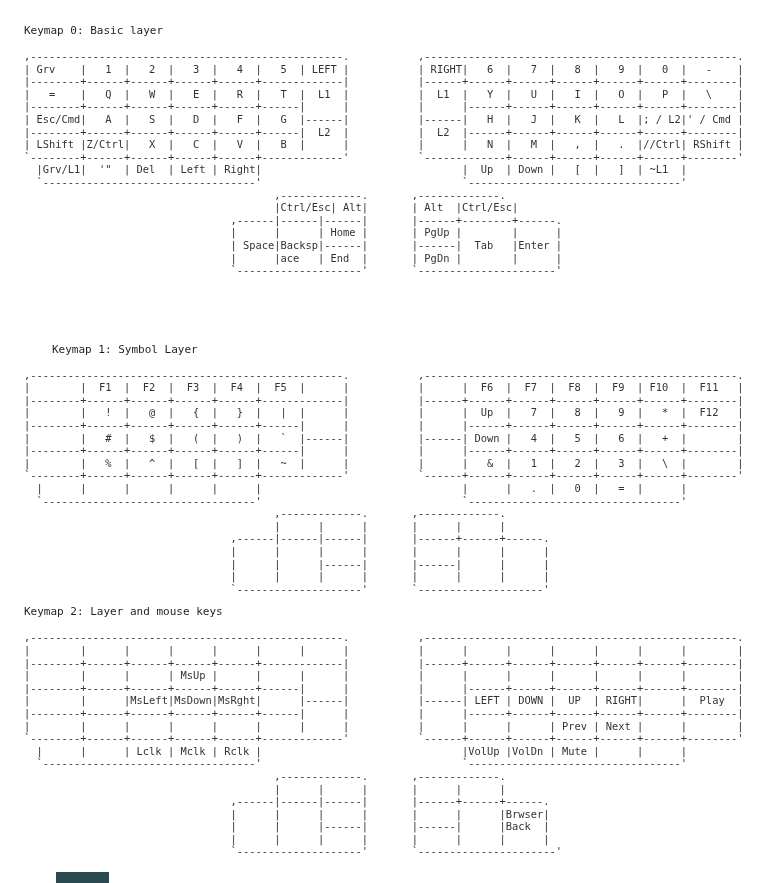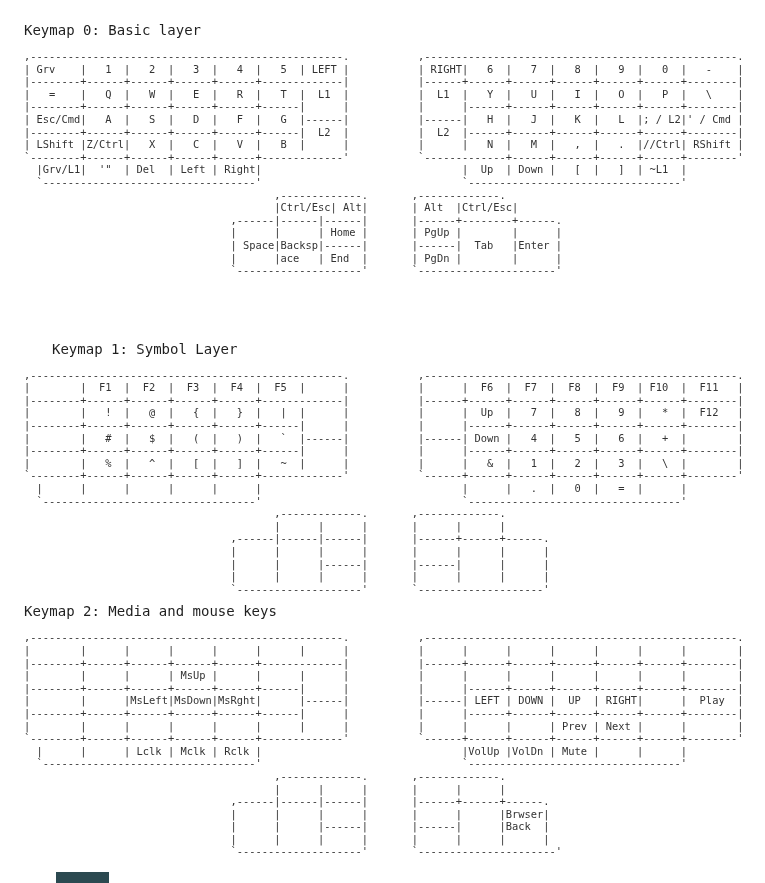--- a/index.html
+++ b/index.html
@@ -9,21 +9,21 @@
     height: 883px;
     background: #ffffff;
     box-sizing: border-box;
     padding: 24px 0 0 24px;
     overflow: hidden;
     font-family: "DejaVu Sans Mono", "Liberation Mono", monospace;
   }
   .keymap-section { margin: 0; }
   .keymap-title {
     font-family: "DejaVu Sans Mono", "Liberation Mono", monospace;
-    font-size: 14px;
+    font-size: 11px;
     line-height: 13px;
     color: #1f1f1f;
     margin: 0 0 13px 0;
     white-space: pre;
   }
   .keymap-art {
     font-family: "DejaVu Sans Mono", "Liberation Mono", monospace;
     font-size: 10.4px;
     line-height: 12.6px;
     color: #333333;
@@ -84,21 +84,21 @@
                                         ,-------------.       ,-------------.
                                         |      |      |       |      |      |
                                  ,------|------|------|       |------+------+------.
                                  |      |      |      |       |      |      |      |
                                  |      |      |------|       |------|      |      |
                                  |      |      |      |       |      |      |      |
                                  `--------------------'       `--------------------'</pre>
   </section>
 
   <section class="keymap-section sec-2">
-    <div class="keymap-title" style="color: rgb(31, 31, 31);">Keymap 2: Media and mouse keys</div>
+    <div class="keymap-title" style="color: rgb(31, 31, 31);">Keymap 2: Layer and mouse keys</div>
     <pre class="keymap-art" style="color: rgb(51, 51, 51);">,--------------------------------------------------.           ,--------------------------------------------------.
 |        |      |      |      |      |      |      |           |      |      |      |      |      |      |        |
 |--------+------+------+------+------+-------------|           |------+------+------+------+------+------+--------|
 |        |      |      | MsUp |      |      |      |           |      |      |      |      |      |      |        |
 |--------+------+------+------+------+------|      |           |      |------+------+------+------+------+--------|
 |        |      |MsLeft|MsDown|MsRght|      |------|           |------| LEFT | DOWN |  UP  | RIGHT|      |  Play  |
 |--------+------+------+------+------+------|      |           |      |------+------+------+------+------+--------|
 |        |      |      |      |      |      |      |           |      |      |      | Prev | Next |      |        |
 `--------+------+------+------+------+-------------'           `------+------+------+------+------+------+--------'
   |      |      | Lclk | Mclk | Rclk |                                |VolUp |VolDn | Mute |      |      |

